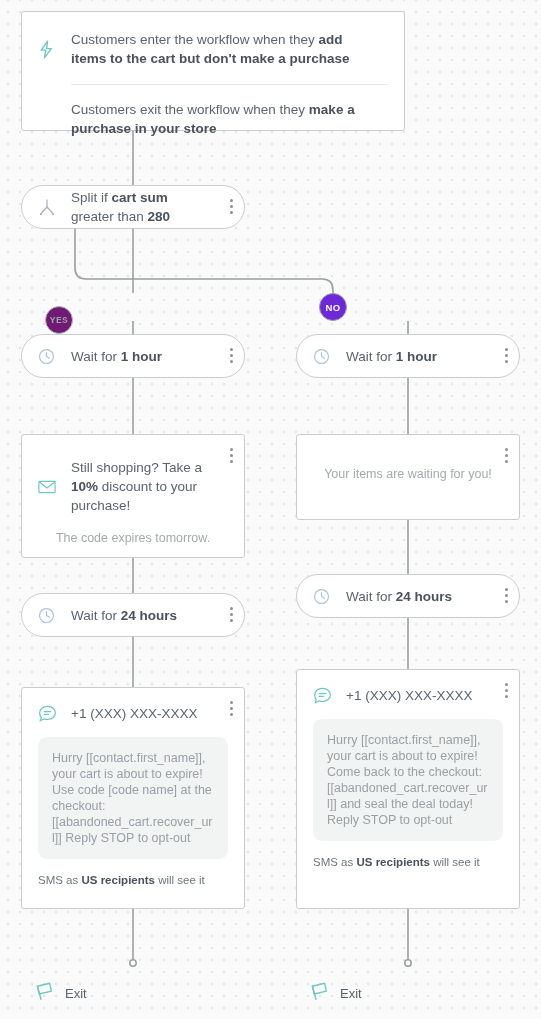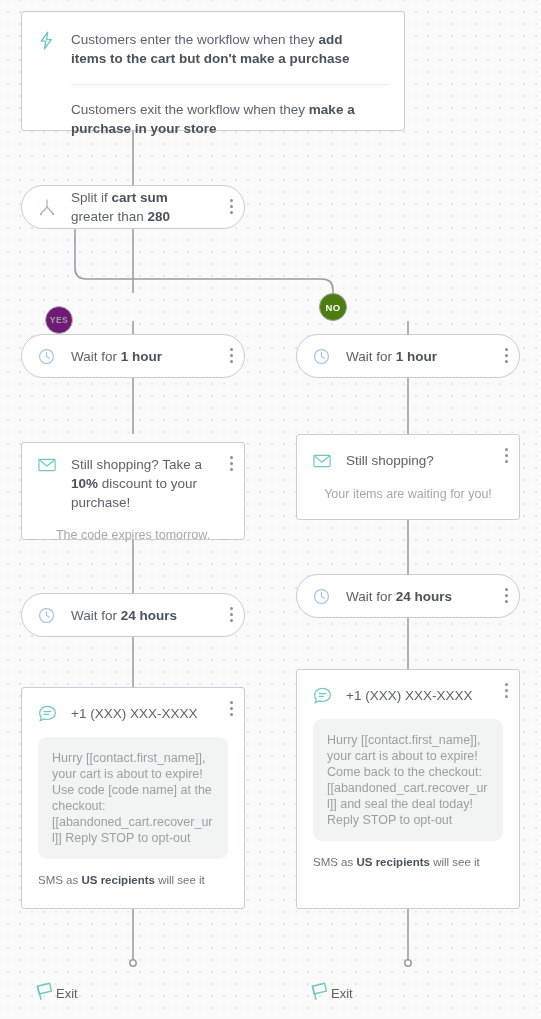--- a/index.html
+++ b/index.html
@@ -36,21 +36,21 @@
   }
   .card {
     border-radius: 3px;
   }
   .pill {
     border-radius: 24px;
   }
 
   .row {
     display: flex;
-    align-items: flex-start;
+    align-items: center;
   }
 
   .icon-slot {
     width: 22px;
     min-width: 22px;
     height: 20px;
     margin-right: 11px;
     display: flex;
     align-items: center;
     justify-content: flex-start;
@@ -126,27 +126,27 @@
   }
   #badgeYes {
     left: 45px; top: 306px;
     background: #701a75;
     border: 1.5px solid #b6babd;
     color: #9aa0a5;
     font-family: Liberation Mono, monospace;
   }
   #badgeNo {
     left: 319px; top: 293px;
-    background: #4d7c0f;
+    background: #6d28d9;
     border: 1.5px solid #9a9fa3;
     color: #ffffff;
   }
 
   
-  #emailL { left: 21px;  top: 434px; width: 224px; height: 98px; padding: 12px 0 0 0; margin-top: 8px; }
+  #emailL { left: 21px;  top: 434px; width: 224px; height: 124px; padding: 23px 0 0 0; }
   #emailR { left: 296px; top: 434px; width: 224px; height: 86px;  padding: 16px 0 0 0; }
 
   .email-head { padding: 0 16px; }
   .email-body {
     font-size: 12.5px;
     line-height: 18px;
     color: #a4a9ae;
     padding: 14px 20px 0 20px;
   }
   .email-body.center { text-align: center; }
@@ -177,20 +177,21 @@
     line-height: 16px;
     color: #6d757c;
   }
   .sms-foot b { font-weight: 700; color: #4a535b; text-align: center; }
 
   
   .exit {
     position: absolute;
     display: flex;
     align-items: center;
+    gap: 9px;
   }
   .exit .label {
     font-size: 13px;
     color: #5b646c;
     font-weight: 400;
   }
   #exitL { left: 34px;  top: 980px; }
   #exitR { left: 309px; top: 980px; }
 </style>
 </head>
@@ -312,29 +313,20 @@
   </div>
   <div class="email-body center">The code expires tomorrow.</div>
   <span class="kebab">
       <i></i>
       <i></i>
       <i></i>
     </span>
 </div>
 
 <div class="node card" id="emailR">
-  <div class="row email-head">
-    <span class="icon-slot">
-      <svg width="18" height="14" viewBox="0 0 20 15" fill="none" stroke="#6fc7c3" stroke-width="1.3" stroke-linejoin="round">
-        <rect x="1" y="1.2" width="18" height="12.6" rx="1"></rect>
-        <path d="M1.6 2 L10 8.6 L18.4 2"></path>
-      </svg>
-    </span>
-    <div class="title-text">Still shopping?</div>
-  </div>
   <div class="email-body center">Your items are waiting for you!</div>
   <span class="kebab">
       <i></i>
       <i></i>
       <i></i>
     </span>
 </div>
 
 <div class="node pill wait" id="wait24L">
   <span class="icon-slot">

